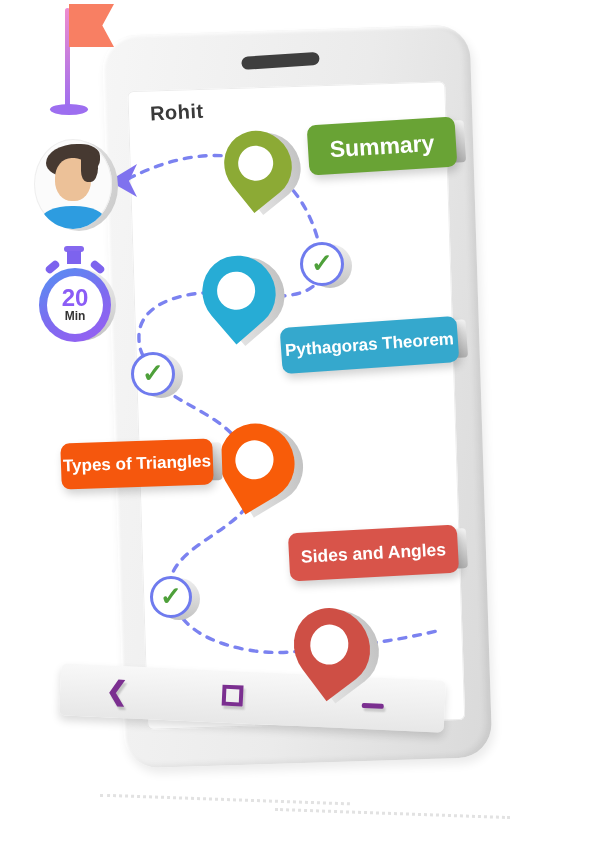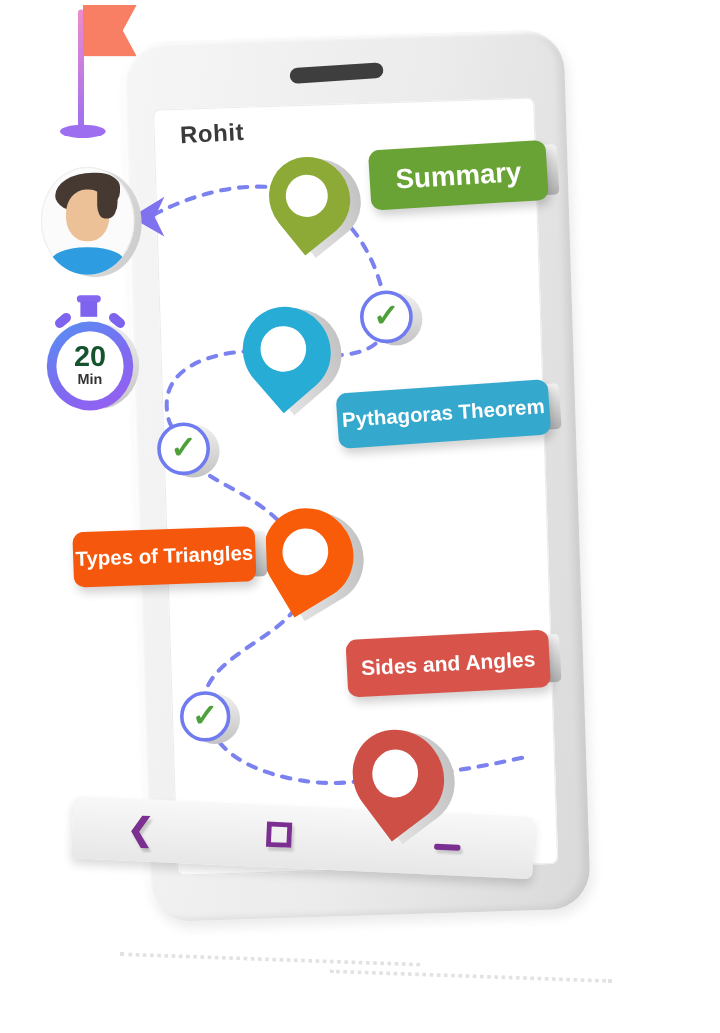--- a/index.html
+++ b/index.html
@@ -73,21 +73,21 @@
   .sw-lug-l{ position:absolute; left:9px; top:17px; width:15px; height:8px; background:#7d63ee;
              border-radius:4px; transform:rotate(-40deg); }
   .sw-lug-r{ position:absolute; right:9px; top:17px; width:15px; height:8px; background:#7d63ee;
              border-radius:4px; transform:rotate(40deg); }
   .sw-3d  { position:absolute; left:10px; top:23px; width:70px; height:72px; border-radius:50%;
             background:linear-gradient(#ededed,#c4c4c4); }
   .sw-ring{ position:absolute; left:3px; top:22px; width:72px; height:74px; border-radius:50%;
             background:linear-gradient(150deg,#5b8bf2 10%,#7f6af0 55%,#975ff2 95%); }
   .sw-face{ position:absolute; inset:8px; border-radius:50%; background:#ffffff;
             display:flex; flex-direction:column; align-items:center; justify-content:center; }
-  .sw-val { font-size:24px; font-weight:bold; color:#14532d; line-height:1; }
+  .sw-val { font-size:24px; font-weight:bold; color:#8b5cf6; line-height:1; }
   .sw-unit{ font-size:12px; font-weight:bold; color:#333333; line-height:1.1; }
 
   
   .pin { position:absolute; z-index:6; cursor:pointer; }
   .pin-shape { position:absolute; inset:0; border-radius:52% 52% 52% 0; }
   .pin-3d   { transform:translate(9px,1px) rotate(-45deg);
               background:linear-gradient(115deg,#f3f3f3,#bcbcbc); }
   .pin-body { transform:rotate(-45deg); }
   .pin-hole { position:absolute; width:52%; height:50%; left:20%; top:23%;
               background:#ffffff; border-radius:50%; }

